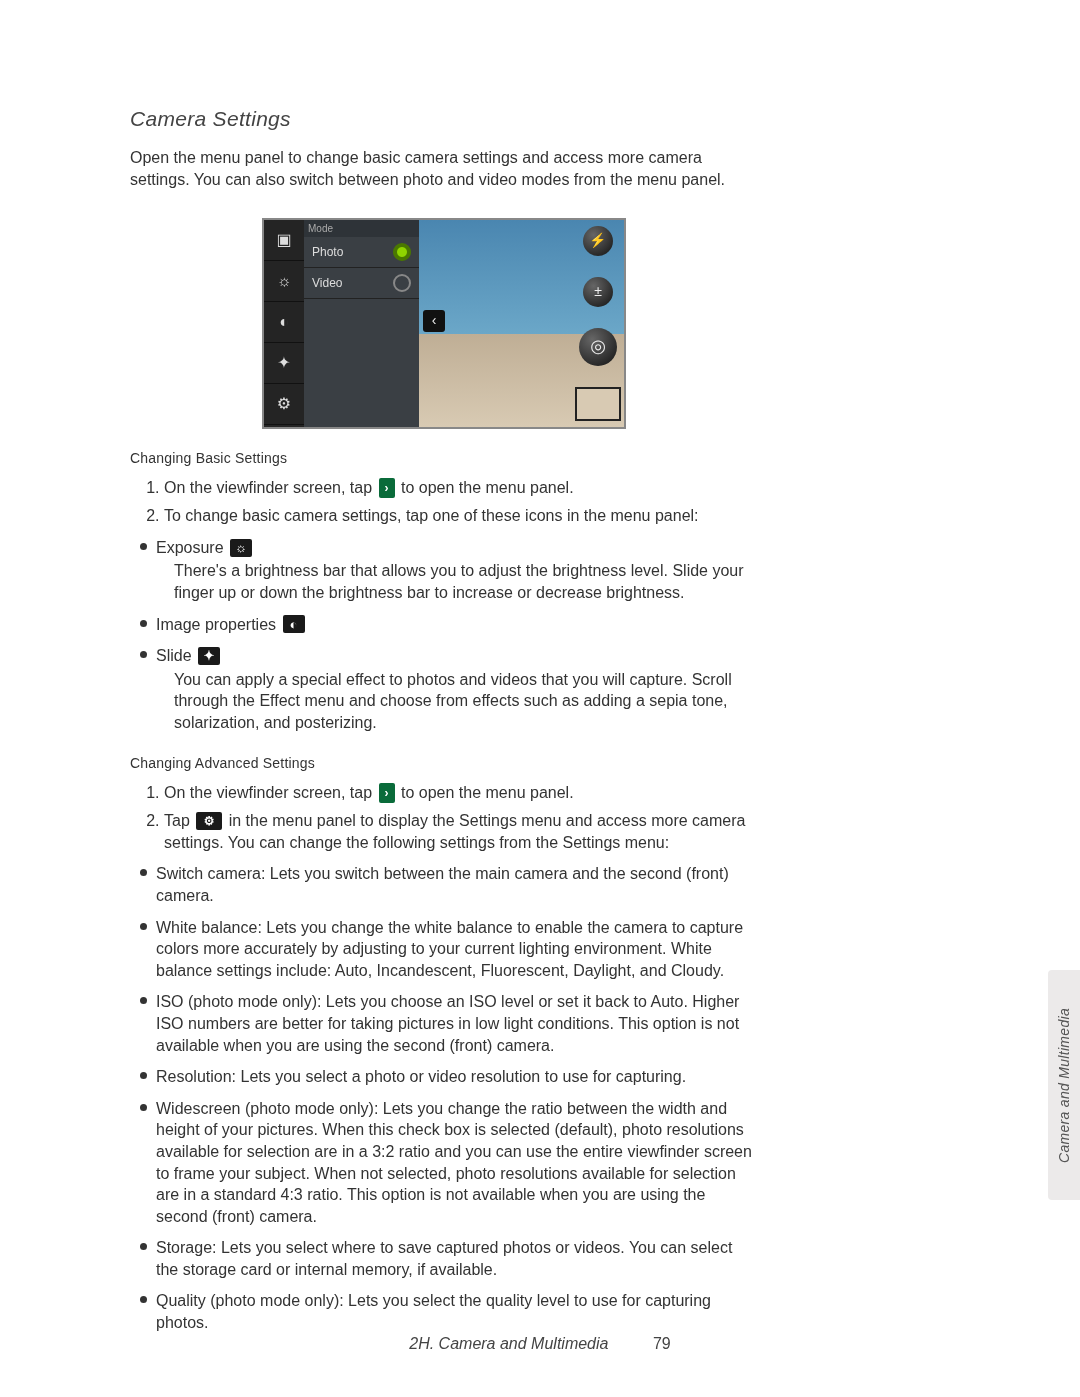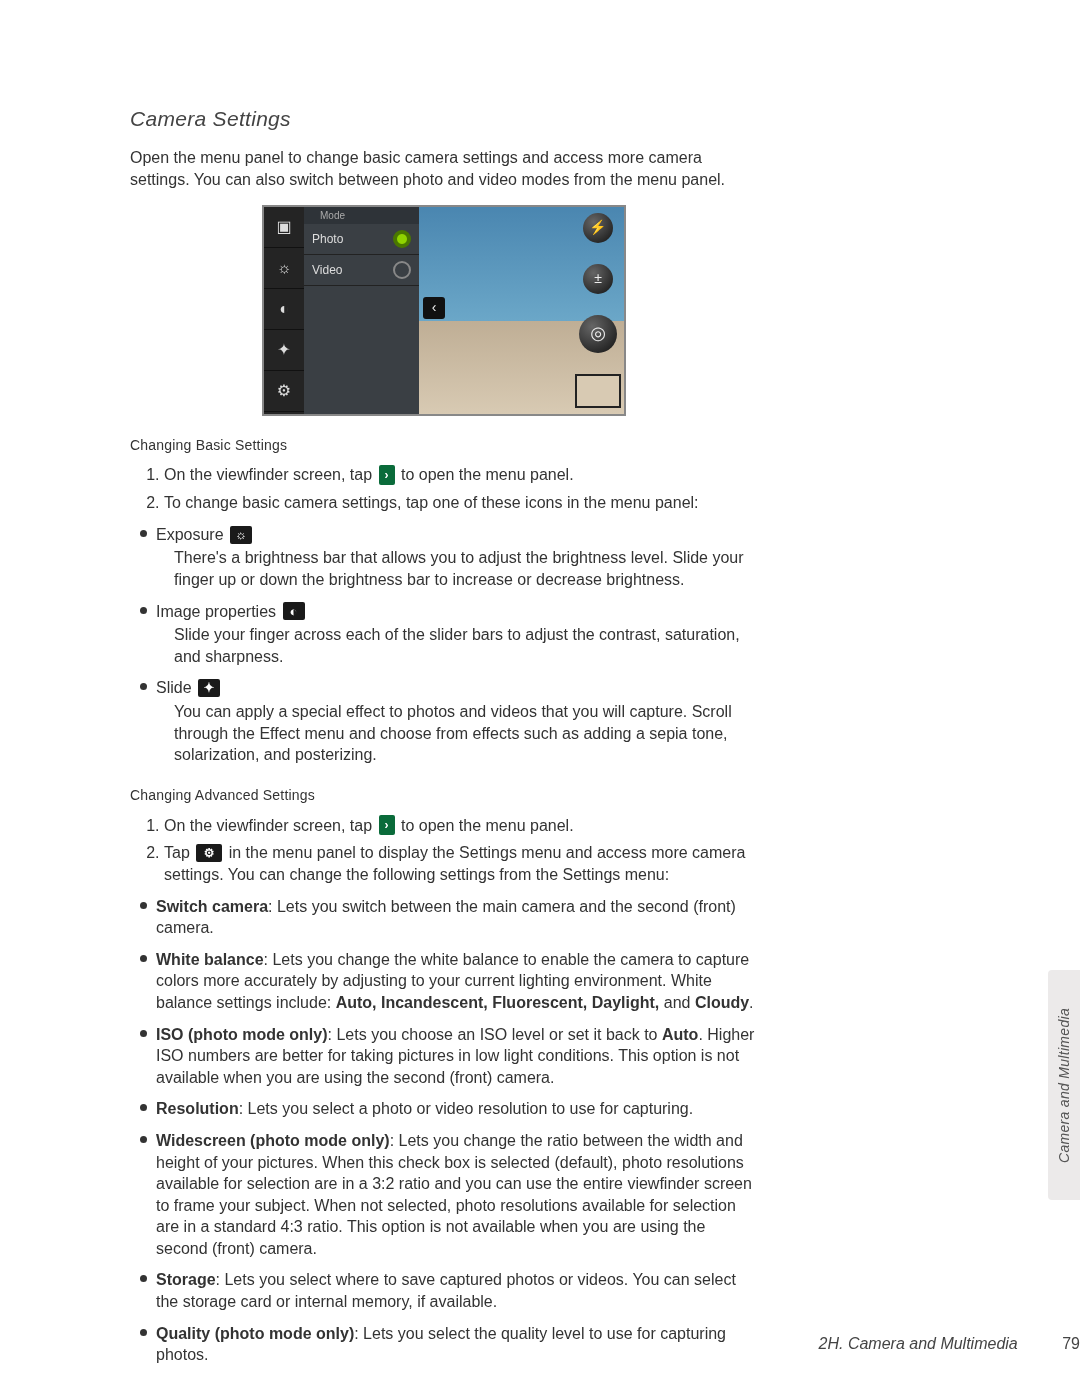--- a/index.html
+++ b/index.html
@@ -19,21 +19,21 @@
     width: 888px;
   }
   .section-title {
     font-style: italic;
     font-size: 21px;
     color: #444;
     margin-bottom: 14px;
     letter-spacing: 0.3px;
   }
   .intro {
-    margin-bottom: 14px;
+    margin-bottom: 27px;
   }
   .screenshot-wrap {
     width: 100%;
     display: flex;
     justify-content: center;
     margin: 4px 0 20px 0;
   }
   .screenshot {
     width: 360px;
     height: 207px;
@@ -62,21 +62,21 @@
     width: 115px;
     background: #3a3f44;
     display: flex;
     flex-direction: column;
     position: relative;
   }
   .mode-header {
     font-size: 10px;
     color: #aaa;
     background: #2e3338;
-    padding: 2px 16px;
+    padding: 2px 4px;
   }
   .mode-row {
     height: 30px;
     display: flex;
     align-items: center;
     gap: 8px;
     padding-left: 8px;
     color: #ddd;
     font-size: 12px;
     border-bottom: 1px solid #222;
@@ -222,30 +222,30 @@
     font-style: italic;
     font-size: 14px;
     color: #555;
     letter-spacing: 0.3px;
   }
   .footer {
     position: absolute;
     bottom: 42px;
     left: 0;
     width: 1080px;
-    text-align: right;
+    text-align: center;
     font-style: italic;
     color: #444;
     font-size: 16px;
   }
   .footer .pn {
     font-style: normal;
     margin-left: 40px;
   }
-  b { font-weight: bold; }
+  b { font-weight: normal; }
 </style>
 </head>
 <body>
 
 <div class="page">
 
   <div class="section-title">Camera Settings</div>
   <div class="intro">Open the menu panel to change basic camera settings and access more camera settings. You can also switch between photo and video modes from the menu panel.</div>
 
   <div class="screenshot-wrap">
@@ -291,21 +291,20 @@
   </ol>
   <ul class="bullets">
     <li>
       <span>Exposure</span>
       <span class="inline-icon dark">☼</span>
       <div class="desc">There's a brightness bar that allows you to adjust the brightness level. Slide your finger up or down the brightness bar to increase or decrease brightness.</div>
     </li>
     <li>
       <span>Image properties</span>
       <span class="inline-icon dark">◐</span>
-      <div class="desc">Slide your finger across each of the slider bars to adjust the contrast, saturation, and sharpness.</div>
     </li>
     <li>
       <span>Slide</span>
       <span class="inline-icon dark">✦</span>
       <div class="desc">You can apply a special effect to photos and videos that you will capture. Scroll through the Effect menu and choose from effects such as adding a sepia tone, solarization, and posterizing.</div>
     </li>
   </ul>
 
   <div class="subhead">Changing Advanced Settings</div>
   <ol class="steps">

